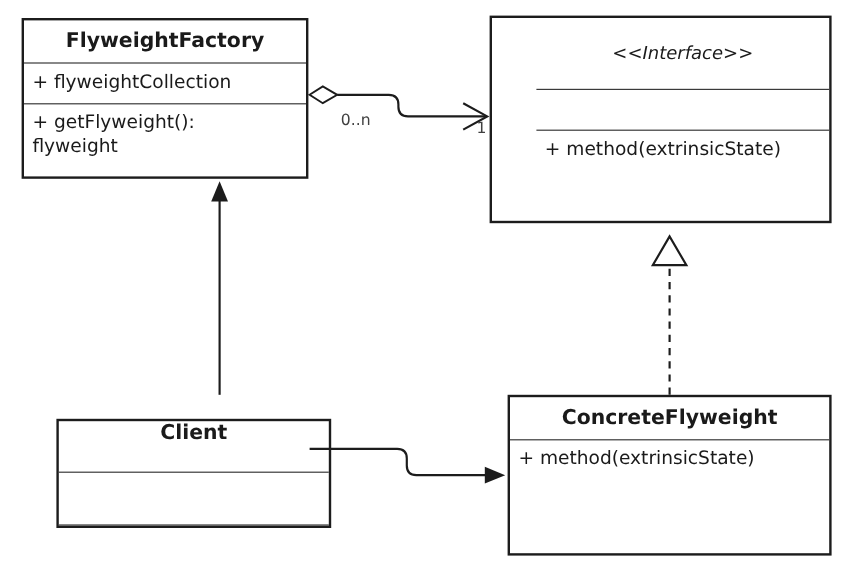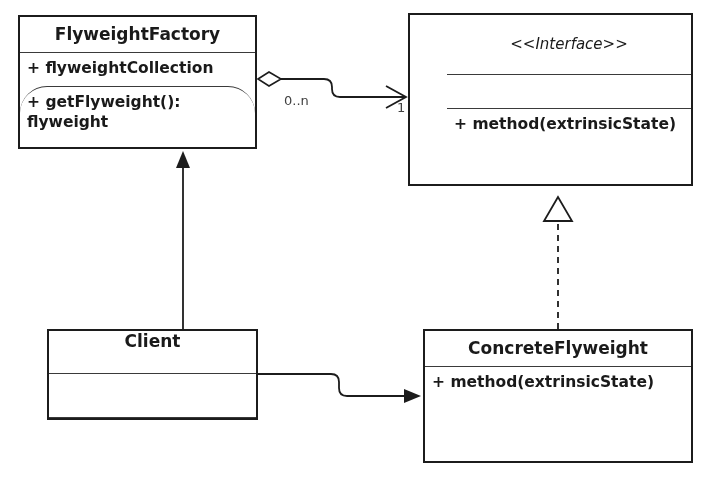--- a/index.html
+++ b/index.html
@@ -18,21 +18,20 @@
     border:2px solid #1c1c1c;
     display:flex;
     flex-direction:column;
   }
   .compartment{
     box-sizing:border-box;
     overflow:hidden;
   }
   .compartment + .compartment{
     border-top:1.5px solid #3a3a3a;
-    font-weight:bold;
   }
   .title-compartment{
     display:flex;
     flex-direction:column;
     align-items:center;
     justify-content:center;
   }
   .class-name{
     font-weight:bold;
     font-size:17px;
@@ -73,36 +72,36 @@
 
 <div id="canvas">
 
   <div class="class-box" style="left:18px;top:15px;width:239px;height:134px;">
     <div class="compartment title-compartment" style="height:35px;">
       <span class="class-name">FlyweightFactory</span>
     </div>
     <div class="compartment" style="height:34px;">
       <div class="member">+ flyweightCollection</div>
     </div>
-    <div class="compartment" style="flex:1;border-radius:27px;">
+    <div class="compartment" style="flex:1;">
       <div class="member wrap-narrow">+ getFlyweight(): flyweight</div>
     </div>
   </div>
 
   <div class="class-box" style="left:408px;top:13px;width:285px;height:173px;padding-left:37px;">
     <div class="compartment title-compartment" style="height:59px;">
       <span class="stereotype">&lt;&lt;Interface&gt;&gt;</span>
     </div>
     <div class="compartment" style="height:34px;"></div>
     <div class="compartment" style="flex:1;">
       <div class="member">+ method(extrinsicState)</div>
     </div>
   </div>
 
-  <div class="class-box" style="left:47px;top:329px;width:211px;height:91px;gap:20px;">
+  <div class="class-box" style="left:47px;top:349px;width:229px;height:91px;gap:20px;">
     <div class="compartment title-compartment" style="height:34px;">
       <span class="class-name">Client</span>
     </div>
     <div class="compartment" style="height:36px;"></div>
     <div class="compartment" style="flex:1;"></div>
   </div>
 
   <div class="class-box" style="left:423px;top:329px;width:270px;height:134px;">
     <div class="compartment title-compartment" style="height:35px;">
       <span class="class-name">ConcreteFlyweight</span>

